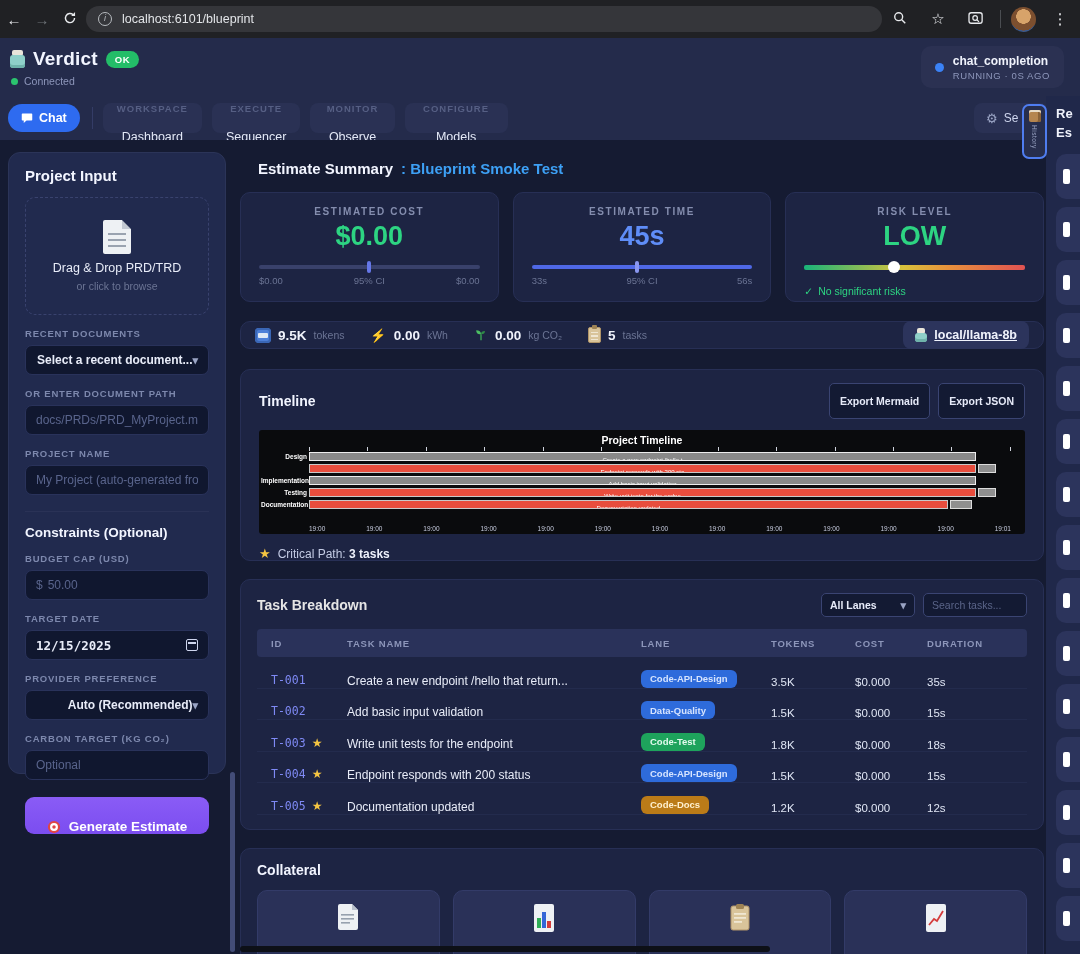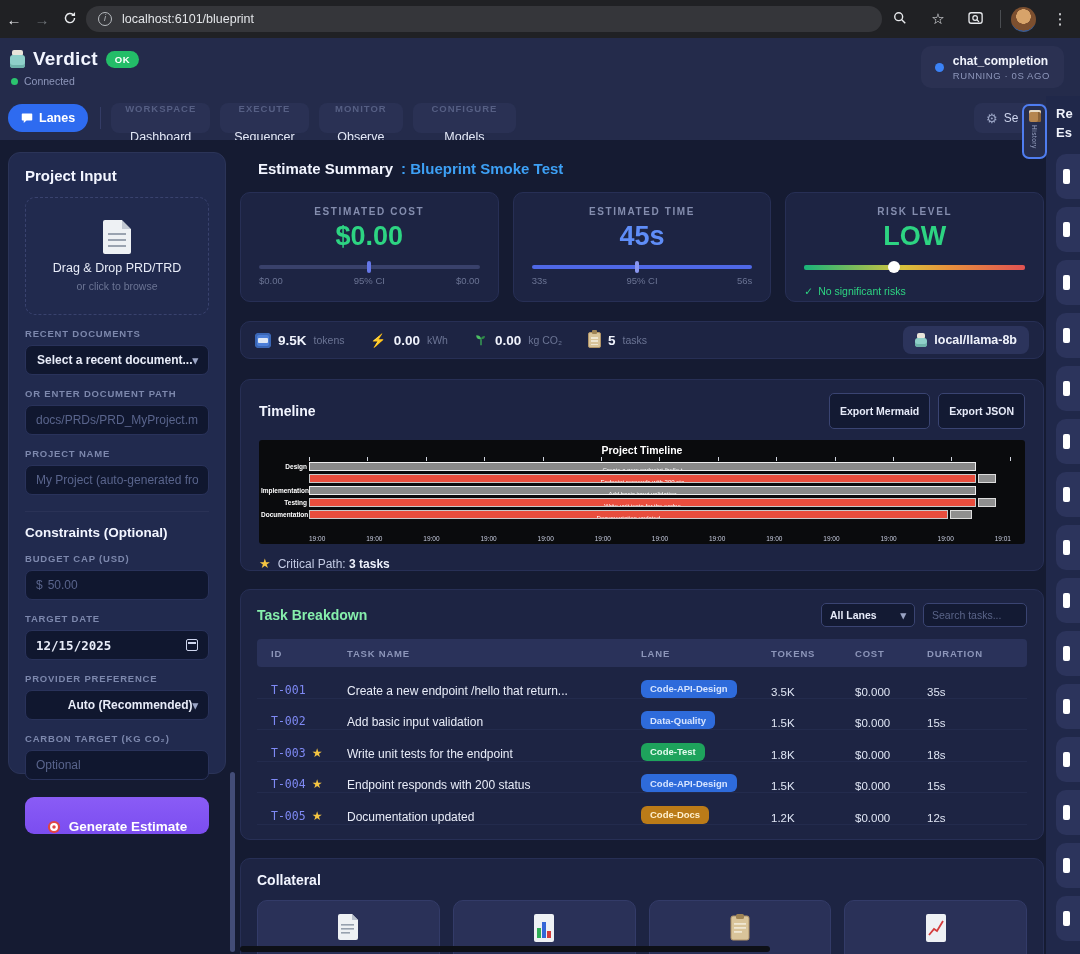--- a/index.html
+++ b/index.html
@@ -122,36 +122,36 @@
   .v-green { color:#2dd482; } .v-blue { color:#5f8df7; }
   .slider-wrap { position:absolute; left:18px; right:18px; top:72px; }
   .track { height:4px; border-radius:2px; background:#39416b; position:relative; }
   .track.blue { background:#4f68e6; }
   .track.risk { height:5px; background:linear-gradient(90deg,#19b47a,#d9c23c 45%,#e8923c 65%,#e05252); }
   .thumb-bar { position:absolute; top:-4px; width:4px; height:12px; background:#6577e8; border-radius:2px; }
   .thumb-dot { position:absolute; top:-4px; width:12px; height:12px; background:#fff; border-radius:50%; }
   .slider-labels { margin-top:6px; display:flex; justify-content:space-between; color:#6b7494; font-size:9.5px; }
   .risk-note { position:absolute; left:18px; top:92px; color:#2dd482; font-size:10.5px; display:flex; gap:5px; }
 
-  .stats-bar { margin-top:19px; height:38px; display:flex; align-items:center; padding:4px 14px; gap:26px; }
+  .stats-bar { margin-top:19px; height:28px; display:flex; align-items:center; padding:4px 14px; gap:26px; }
   .stat { display:flex; align-items:center; gap:7px; }
   .stat .val { color:#f0f3fc; font-size:13.5px; font-weight:800; }
   .stat .unit { color:#6b7494; font-size:10.5px; }
   .tok-icon { width:16px; height:15px; background:#4d7fd8; border-radius:4px;
               box-shadow:inset 0 0 0 2px #3a66b5; position:relative; }
   .tok-icon::before { content:""; position:absolute; left:3px; right:3px; top:5px; height:5px; background:#dfe8f5; border-radius:1px; }
   .bolt { color:#f6c343; font-size:13px; }
   .clip-icon { width:13px; height:16px; background:#d9c49a; border:1px solid #b09468; border-radius:2px; position:relative; }
   .clip-icon::before { content:""; position:absolute; left:3px; top:-3px; width:5px; height:4px; background:#9e8freq55; background:#9e8355; border-radius:1px; }
   .clip-icon::after { content:""; position:absolute; left:2px; right:2px; top:4px; height:8px;
                       background:repeating-linear-gradient(#efe6d2 0 1.5px, transparent 1.5px 3.5px); }
   .model-chip { margin-left:auto; height:28px; background:#2c345c; border-radius:8px; display:flex;
                 align-items:center; gap:7px; padding:0 12px; cursor:pointer; }
   .model-chip .jar { width:12px; height:14px; }
-  .model-chip span.m { color:#f0f3fc; font-size:12.5px; font-weight:700; }
+  .model-chip span.m { color:#f0f3fc; font-size:12.5px; font-weight:700;text-decoration:underline; }
 
   
   .timeline-card { margin-top:20px; height:192px; padding:13px 18px; position:relative; }
   .tl-head { display:flex; align-items:center; }
   .tl-title { color:#f2f5ff; font-size:14px; font-weight:800; }
   .tl-btns { margin-left:auto; display:flex; gap:8px; }
   .exp-btn { background:#131a33; border:1px solid #3a4472; border-radius:5px; color:#e6eaf8;
              font-size:10.5px; font-weight:700; padding:11px 10px; cursor:pointer;
              font-family:"Liberation Sans", sans-serif; }
   .gantt { margin-top:11px; height:104px; background:#0a0b0d; border-radius:3px; position:relative; }
@@ -168,21 +168,21 @@
   .g-ticks { position:absolute; left:50px; right:14px; bottom:2px; display:flex; justify-content:space-between; }
   .g-ticks span { color:#c8cde0; font-size:6.5px; }
   .crit-row { margin-top:12px; display:flex; align-items:center; gap:7px; }
   .crit-star { color:#f5c542; font-size:13px; }
   .crit-text { color:#c3cbe4; font-size:12px; }
   .crit-text b { color:#eef1fb; }
 
   
   .tasks-card { margin-top:18px; padding:13px 16px 14px; }
   .tk-head { display:flex; align-items:center; }
-  .tk-title { color:#86efac; font-size:14px; font-weight:800; }
+  .tk-title { color:#e5e5e5; font-size:14px; font-weight:800; }
   .tk-controls { margin-left:auto; display:flex; gap:8px; }
   .tk-select { width:94px; height:24px; background:#131a33; border:1px solid #3a4472; border-radius:5px;
                display:flex; align-items:center; justify-content:space-between; padding:0 8px;
                color:#e6eaf8; font-size:10.5px; font-weight:700; cursor:pointer; }
   .tk-search { width:104px; height:24px; background:#131a33; border:1px solid #3a4472; border-radius:5px;
                color:#e6eaf8; font-size:10.5px; padding:0 8px; outline:none;
                font-family:"Liberation Sans", sans-serif; }
   .tk-search::placeholder { color:#5a6488; }
   .thead { margin-top:12px; height:28px; background:#2a325a; border-radius:4px; display:flex; align-items:center; }
   .thead span { color:#8d96ba; font-size:9.5px; font-weight:700; letter-spacing:.8px; }
@@ -258,21 +258,21 @@
       <div class="job-name">chat_completion</div>
       <div class="job-status">RUNNING · 0S AGO</div>
     </div>
   </div>
 
   <div class="nav-bar">
     <div class="chat-btn">
       <svg width="12" height="12" viewBox="0 0 24 24">
           <path fill="#fff" d="M3 3h18a1.5 1.5 0 0 1 1.5 1.5v11A1.5 1.5 0 0 1 21 17h-10l-5.5 5v-5H3A1.5 1.5 0 0 1 1.5 15.5v-11A1.5 1.5 0 0 1 3 3z"></path>
         </svg>
-      <span>Lanes</span>
+      <span>Chat</span>
     </div>
     <div class="nav-div"></div>
 
     <div class="nav-group">
       <span class="nav-group-label">WORKSPACE</span>
       <span class="nav-item">Dashboard</span>
       <span class="nav-item">Tree</span>
     </div>
     <div class="nav-group">
       <span class="nav-group-label">EXECUTE</span>

